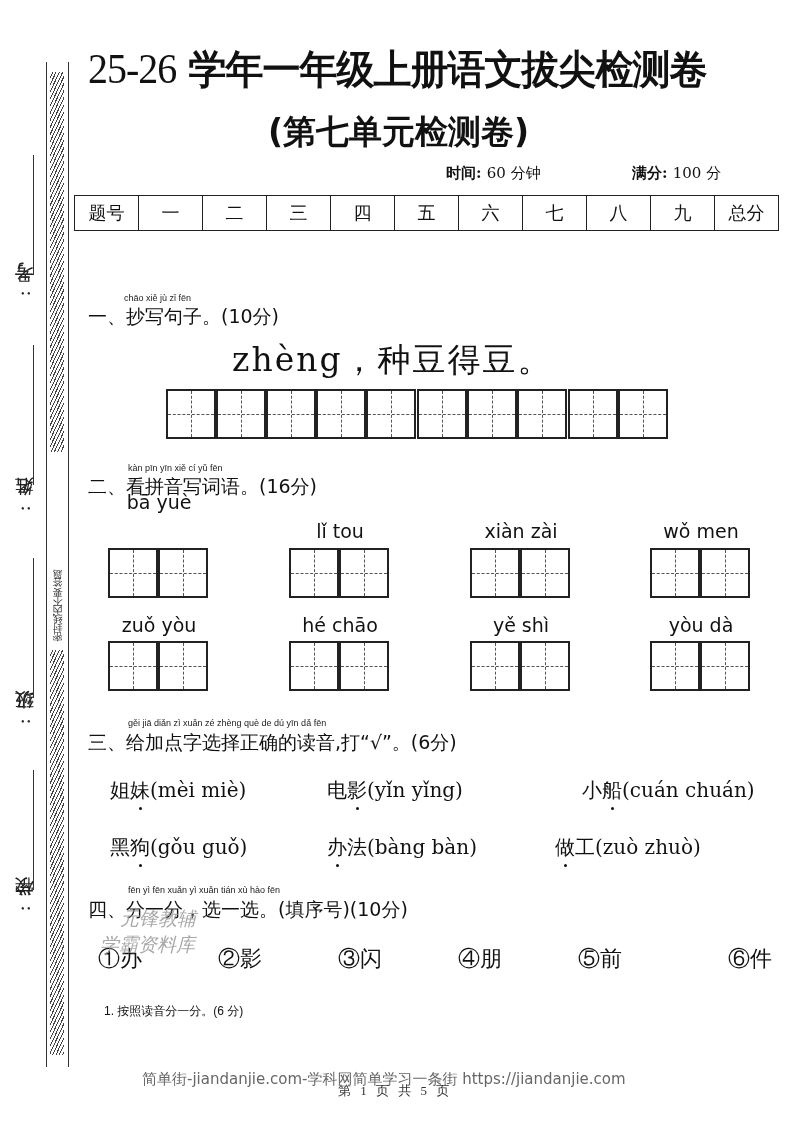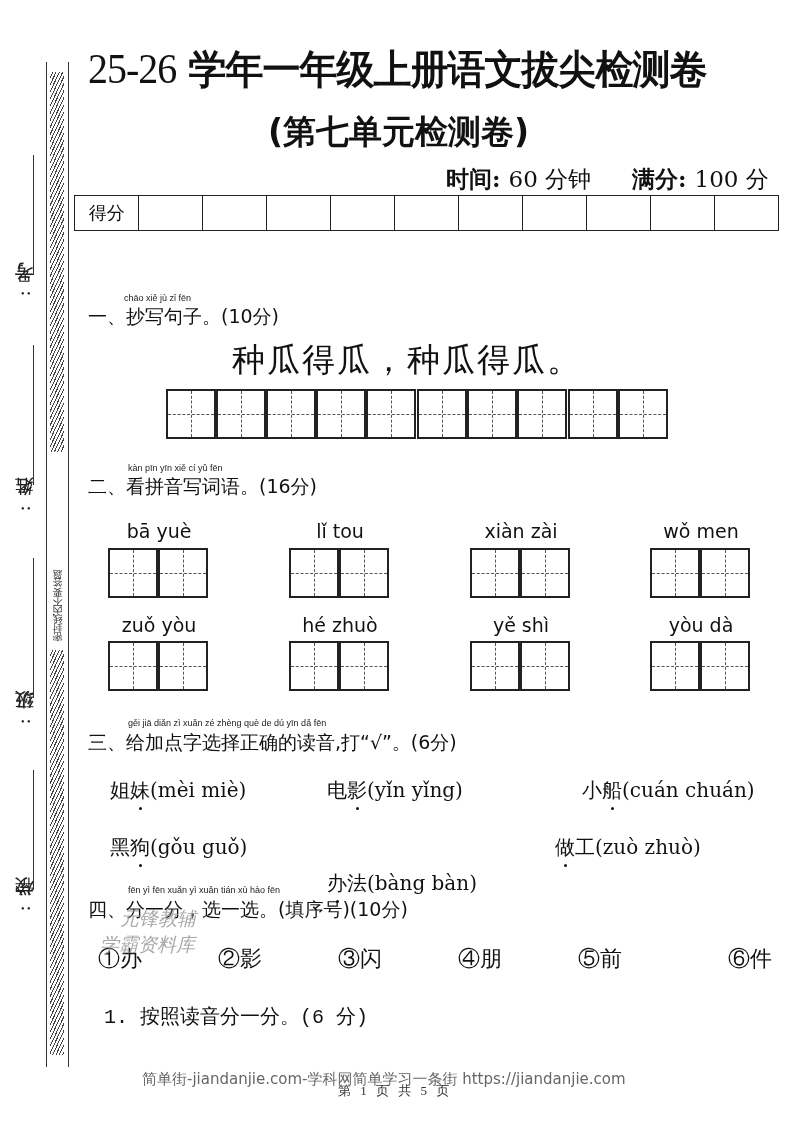--- a/index.html
+++ b/index.html
@@ -9,21 +9,21 @@
   .bind-line { position: absolute; top: 62px; width: 1px; height: 1005px; background: #333; }
   .hatch { position: absolute; left: 50px; width: 14px; background: repeating-linear-gradient(115deg, #fff 0px, #fff 2px, #444 2px, #444 3px); }
   .side-label { position: absolute; left: 10px; width: 30px; transform-origin: center; font-family: "DejaVu Serif", serif; font-size: 19px; color: #222; writing-mode: vertical-rl; transform: rotate(180deg); white-space: nowrap; }
   .side-blank { position: absolute; left: 33px; width: 1px; background: #333; }
   .seal-text { position: absolute; left: 51px; width: 12px; writing-mode: vertical-rl; transform: rotate(180deg); font-size: 10px; letter-spacing: 9px; color: #333; background: #fff; font-family: "DejaVu Serif", serif; }
 
   
   .title { position: absolute; left: 88px; top: 44px; font-family: "DejaVu Sans", sans-serif; font-weight: bold; font-size: 38px; letter-spacing: -1px; white-space: nowrap; transform: scaleY(1.05); }
   .title .num { font-family: "Liberation Serif", serif; font-weight: normal; font-size: 40px; }
   .subtitle { position: absolute; left: 268px; top: 110px; font-family: "DejaVu Sans", sans-serif; font-weight: bold; font-size: 33px; white-space: nowrap; }
-  .meta { position: absolute; top: 164px; font-size: 23px; font-weight: bold; white-space: nowrap; font-family: "DejaVu Serif", serif; }
+  .meta { position: absolute; top: 164px; font-size: 15px; font-weight: bold; white-space: nowrap; font-family: "DejaVu Serif", serif; }
   .meta .v { font-weight: normal; }
 
   
   table.score { position: absolute; left: 74px; top: 195px; border-collapse: collapse; width: 705px; }
   table.score td { border: 1.5px solid #222; height: 34px; text-align: center; font-size: 18px; font-family: "DejaVu Sans", sans-serif; padding: 0; width: 64px; }
 
   
   .sec { position: absolute; left: 88px; font-family: "DejaVu Sans", sans-serif; font-size: 19px; white-space: nowrap; }
   .ruby-row { position: absolute; font-family: Liberation Sans, sans-serif; font-size: 9px; white-space: nowrap; color: #222; }
 
@@ -37,21 +37,21 @@
   .copy-sentence { position: absolute; left: 232px; top: 338px; font-family: "DejaVu Serif", serif; font-size: 33px; letter-spacing: 2px; white-space: nowrap; }
 
   .pinyin { position: absolute; font-family: "DejaVu Sans", sans-serif; font-size: 19px; white-space: nowrap; text-align: center; width: 110px; }
 
   .choice { position: absolute; font-family: "DejaVu Serif", serif; font-size: 20px; white-space: nowrap; }
   .dotted { position: relative; display: inline-block; }
   .dotted::after { content: ""; position: absolute; left: 50%; bottom: -6px; width: 3px; height: 3px; margin-left: -1.5px; border-radius: 50%; background: #111; }
 
   .opt { position: absolute; top: 944px; font-family: "DejaVu Serif", serif; font-size: 22px; white-space: nowrap; }
 
-  .sub-q { position: absolute; left: 104px; top: 1003px; font-family: Liberation Mono, monospace; font-size: 20px; white-space: nowrap; }
+  .sub-q { position: absolute; left: 104px; top: 1003px; font-family: Liberation Sans, sans-serif; font-size: 12px; white-space: nowrap; }
 
   .watermark { position: absolute; font-family: "DejaVu Serif", serif; font-style: italic; font-size: 19px; color: #9a9a9a; white-space: nowrap; opacity: 0.85; }
 
   .footer-wm { position: absolute; left: 142px; top: 1070px; font-family: "DejaVu Sans", sans-serif; font-size: 15px; color: #666; white-space: nowrap; }
   .page-num { position: absolute; left: 338px; top: 1082px; font-family: Liberation Serif, serif; font-size: 13px; color: #333; white-space: nowrap; word-spacing: 6px; }
 </style>
 </head>
 <body>
 
 <div>
@@ -71,57 +71,57 @@
   <div class="side-blank" style="top:770px; height:120px;"></div>
 </div>
 
 <div class="title"><span class="num">25-26</span> <span>学年一年级上册语文拔尖检测卷</span></div>
 <div class="subtitle">(第七单元检测卷)</div>
 <div class="meta" style="left:446px;"><span>时间:</span> <span class="v">60 分钟</span></div>
 <div class="meta" style="left:632px;"><span>满分:</span> <span class="v">100 分</span></div>
 
 <table class="score">
   <tbody>
-  <tr>
-    <td>得分</td>
-    <td></td>
-    <td></td>
-    <td></td>
-    <td></td>
-    <td></td>
-    <td></td>
-    <td></td>
-    <td></td>
-    <td></td>
-    <td></td>
+      <tr>
+    <td>题号</td>
+    <td>一</td>
+    <td>二</td>
+    <td>三</td>
+    <td>四</td>
+    <td>五</td>
+    <td>六</td>
+    <td>七</td>
+    <td>八</td>
+    <td>九</td>
+    <td>总分</td>
   </tr>
 </tbody>
   </table>
 
 <div class="ruby-row" style="left:124px; top:293px;">chāo xiě  jù  zǐ                          fēn</div>
 <div class="sec" style="top:304px;">一、抄写句子。(10分)</div>
-<div class="copy-sentence">种瓜得瓜，种瓜得瓜。</div>
+<div class="copy-sentence">zhèng，种豆得豆。</div>
 <div>
   <div class="tzg" style="left:166px; top:389px;"></div>
   <div class="tzg" style="left:216px; top:389px;"></div>
   <div class="tzg" style="left:266px; top:389px;"></div>
   <div class="tzg" style="left:316px; top:389px;"></div>
   <div class="tzg" style="left:366px; top:389px;"></div>
   <div class="tzg" style="left:417px; top:389px;"></div>
   <div class="tzg" style="left:467px; top:389px;"></div>
   <div class="tzg" style="left:517px; top:389px;"></div>
   <div class="tzg" style="left:568px; top:389px;"></div>
   <div class="tzg" style="left:618px; top:389px;"></div>
 </div>
 
 <div class="ruby-row" style="left:128px; top:463px;">kàn pīn yīn xiě  cí   yǔ                      fēn</div>
 <div class="sec" style="top:474px;">二、看拼音写词语。(16分)</div>
 
 <div>
-  <div class="pinyin" style="left:104px; top:520px;">bā  yuè</div>
+  <div class="pinyin" style="left:104px; top:491px;">bā  yuè</div>
   <div class="tzg" style="left:108px; top:548px;"></div>
   <div class="tzg" style="left:158px; top:548px;"></div>
 </div>
 <div>
   <div class="pinyin" style="left:285px; top:520px;">lǐ  tou</div>
   <div class="tzg" style="left:289px; top:548px;"></div>
   <div class="tzg" style="left:339px; top:548px;"></div>
 </div>
 <div>
   <div class="pinyin" style="left:466px; top:520px;">xiàn zài</div>
@@ -132,21 +132,21 @@
   <div class="pinyin" style="left:646px; top:520px;">wǒ  men</div>
   <div class="tzg" style="left:650px; top:548px;"></div>
   <div class="tzg" style="left:700px; top:548px;"></div>
 </div>
 <div>
   <div class="pinyin" style="left:104px; top:614px;">zuǒ yòu</div>
   <div class="tzg" style="left:108px; top:641px;"></div>
   <div class="tzg" style="left:158px; top:641px;"></div>
 </div>
 <div>
-  <div class="pinyin" style="left:285px; top:614px;">hé zhuò</div>
+  <div class="pinyin" style="left:285px; top:614px;">hé chāo</div>
   <div class="tzg" style="left:289px; top:641px;"></div>
   <div class="tzg" style="left:339px; top:641px;"></div>
 </div>
 <div>
   <div class="pinyin" style="left:466px; top:614px;">yě  shì</div>
   <div class="tzg" style="left:470px; top:641px;"></div>
   <div class="tzg" style="left:520px; top:641px;"></div>
 </div>
 <div>
   <div class="pinyin" style="left:646px; top:614px;">yòu  dà</div>
@@ -154,21 +154,21 @@
   <div class="tzg" style="left:700px; top:641px;"></div>
 </div>
 
 <div class="ruby-row" style="left:128px; top:718px;">gěi  jiā diǎn  zì  xuǎn zé zhèng què  de  dú  yīn      dǎ                           fēn</div>
 <div class="sec" style="top:730px;text-align:right;">三、给加点字选择正确的读音,打“√”。(6分)</div>
 
 <div class="choice" style="left:110px; top:777px;"><span>姐</span><span class="dotted">妹</span><span></span><span>(mèi miè)</span></div>
 <div class="choice" style="left:327px; top:777px;"><span>电</span><span class="dotted">影</span><span></span><span>(yǐn yǐng)</span></div>
 <div class="choice" style="left:582px; top:777px;"><span>小</span><span class="dotted">船</span><span></span><span>(cuán chuán)</span></div>
 <div class="choice" style="left:110px; top:834px;"><span>黑</span><span class="dotted">狗</span><span></span><span>(gǒu guǒ)</span></div>
-<div class="choice" style="left:327px; top:870px;"><span></span><span class="dotted">办</span><span>法</span><span>(bàng bàn)</span></div>
+<div class="choice" style="left:327px; top:834px;"><span></span><span class="dotted">办</span><span>法</span><span>(bàng bàn)</span></div>
 <div class="choice" style="left:555px; top:834px;"><span></span><span class="dotted">做</span><span>工</span><span>(zuò zhuò)</span></div>
 
 <div class="ruby-row" style="left:128px; top:885px;">fēn  yì  fēn    xuǎn  yì  xuǎn        tián  xù  hào                    fēn</div>
 <div class="sec" style="top:897px;">四、分一分，选一选。(填序号)(10分)</div>
 
 <div class="opt" style="left:98px;">①办</div>
 <div class="opt" style="left:218px;">②影</div>
 <div class="opt" style="left:338px;">③闪</div>
 <div class="opt" style="left:458px;">④朋</div>
 <div class="opt" style="left:578px;">⑤前</div>

